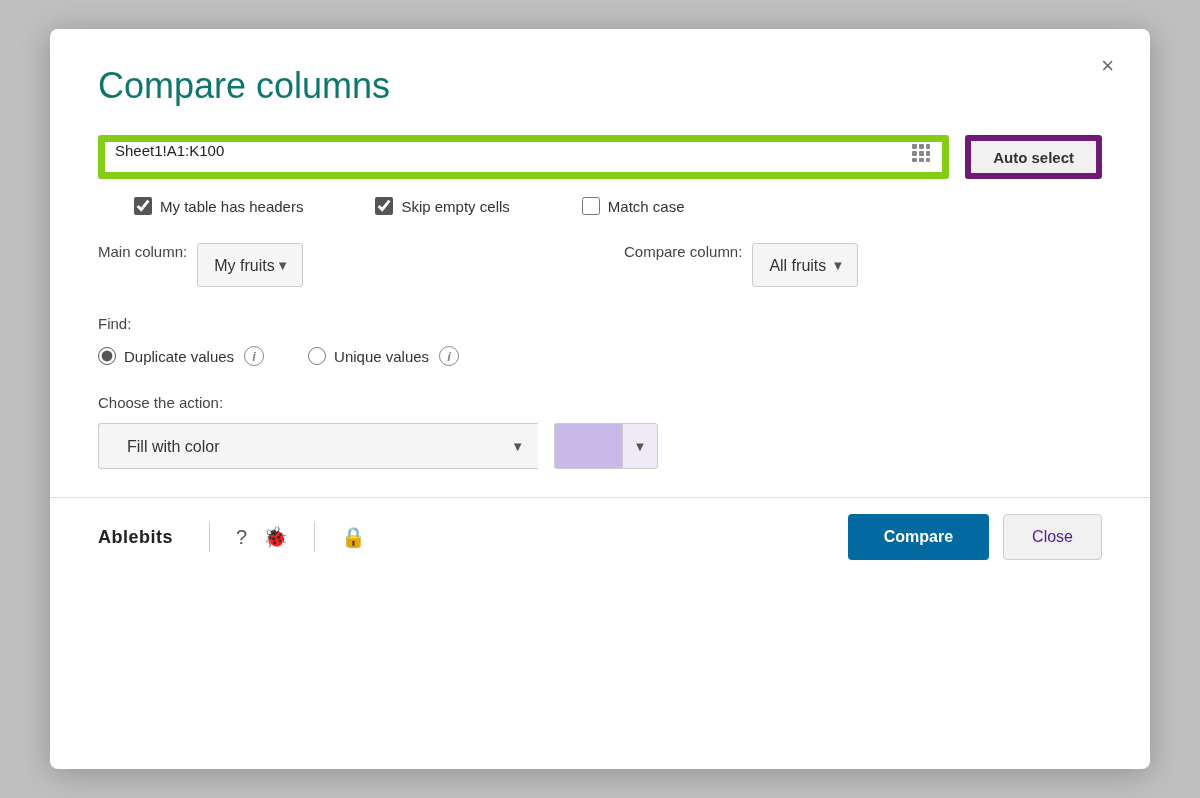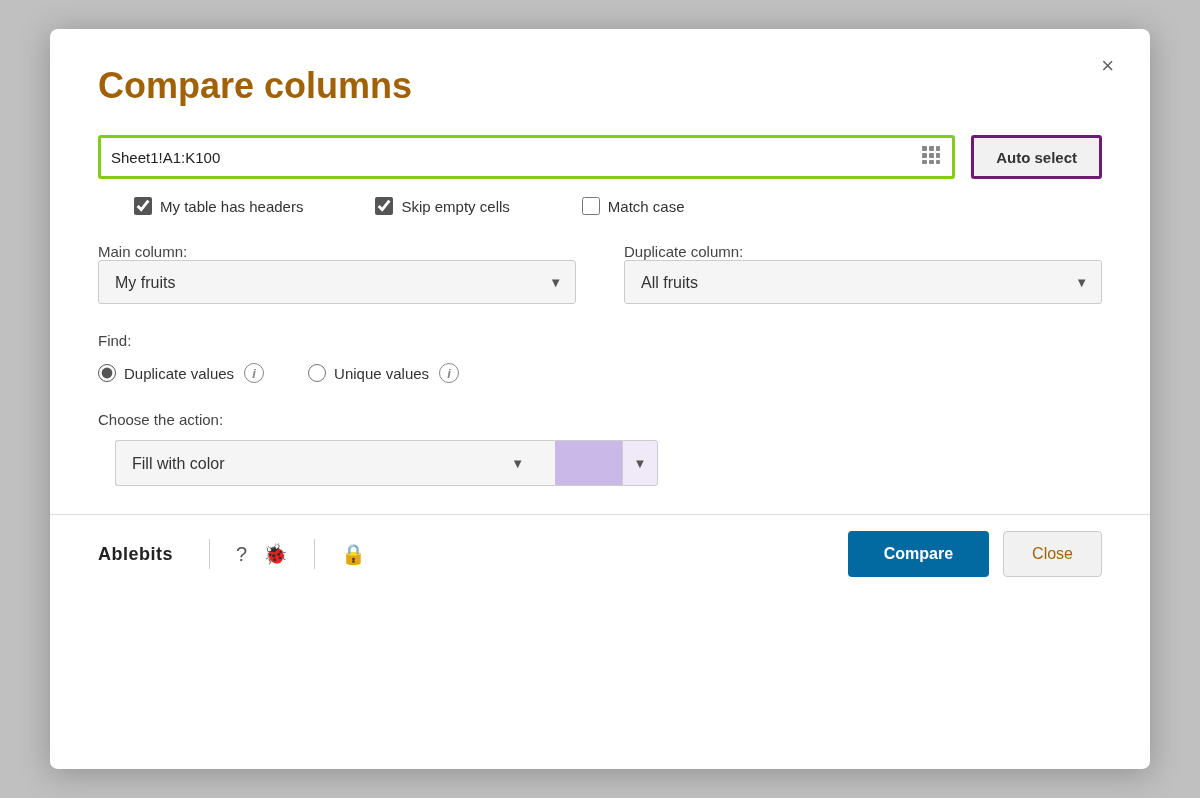--- a/index.html
+++ b/index.html
@@ -29,40 +29,40 @@
       background: none;
       border: none;
       font-size: 22px;
       color: #666;
       cursor: pointer;
       line-height: 1;
       padding: 4px 8px;
     }
     .title {
       font-size: 36px;
-      font-weight: 700;
-      color: #a16207;
+      font-weight: 400;
+      color: #0f766e;
       margin-bottom: 28px;
     }
     .section-label {
       font-size: 15px;
       color: #444;
       margin-bottom: 10px;
     }
     .range-row {
       display: flex;
       align-items: center;
       gap: 16px;
       margin-bottom: 18px;
     }
     .range-input-wrap {
       flex: 1;
       display: flex;
-      align-items: center;
-      border: 3px solid #84cc16;
+      align-items: flex-start;
+      border: 7px solid #84cc16;
       border-radius: 3px;
       background: #fff;
       padding: 0 10px;
       height: 44px;
     }
     .range-input {
       flex: 1;
       border: none;
       outline: none;
       font-size: 15px;
@@ -70,21 +70,21 @@
       background: transparent;
     }
     .grid-icon {
       color: #666;
       font-size: 18px;
       cursor: pointer;
       margin-left: 8px;
     }
     .auto-select-btn {
       background: #f1f1f1;
-      border: 3px solid #701a75;
+      border: 6px solid #701a75;
       border-radius: 3px;
       padding: 0 22px;
       height: 44px;
       font-size: 15px;
       font-weight: 600;
       color: #333;
       cursor: pointer;
       white-space: nowrap;
     }
     .checkboxes-row {
@@ -109,21 +109,22 @@
       accent-color: #555;
     }
     .columns-row {
       display: flex;
       gap: 48px;
       margin-bottom: 28px;
     }
     .col-group {
       flex: 1;
       display: flex;
-      flex-direction: column;
+      flex-direction: row;
+      gap: 10px;
     }
     .col-label {
       font-size: 15px;
       color: #444;
     }
     .select-wrap {
       position: relative;
     }
     .col-select {
       width: 100%;
@@ -203,26 +204,25 @@
       width: 440px;
     }
     .action-select {
       width: 100%;
       height: 46px;
       font-size: 16px;
       color: #333;
       background: #f5f5f5;
       border: 1px solid #ccc;
       border-radius: 3px 0 0 3px;
-      padding: 0 16px;
+      padding: 0 28px;
       appearance: none;
       -webkit-appearance: none;
       cursor: pointer;
       border-right: none;
-      margin-left: 17px;
     }
     .color-btn-wrap {
       display: flex;
       align-items: stretch;
       height: 46px;
       margin-left: 16px;
     }
     .color-swatch {
       width: 68px;
       height: 46px;
@@ -296,21 +296,21 @@
       border: none;
       border-radius: 4px;
       padding: 0 36px;
       height: 46px;
       font-size: 16px;
       font-weight: 600;
       cursor: pointer;
     }
     .close-action-btn {
       background: #f1f1f1;
-      color: #a16207;
+      color: #4c1d95;
       border: 1px solid #ccc;
       border-radius: 4px;
       padding: 0 28px;
       height: 46px;
       font-size: 16px;
       font-weight: 500;
       cursor: pointer;
     }
     .grid-icon-svg {
       display: inline-block;
@@ -367,21 +367,21 @@
       <div class="select-wrap">
         <select class="col-select">
           <option>My fruits</option>
           <option>All fruits</option>
           <option>Column C</option>
         </select>
         <span class="select-arrow">▼</span>
       </div>
     </div>
     <div class="col-group">
-      <div class="col-label">Duplicate column:</div>
+      <div class="col-label">Compare column:</div>
       <div class="select-wrap">
         <select class="col-select">
           <option>My fruits</option>
           <option selected="">All fruits</option>
           <option>Column C</option>
         </select>
         <span class="select-arrow">▼</span>
       </div>
     </div>
   </div>

